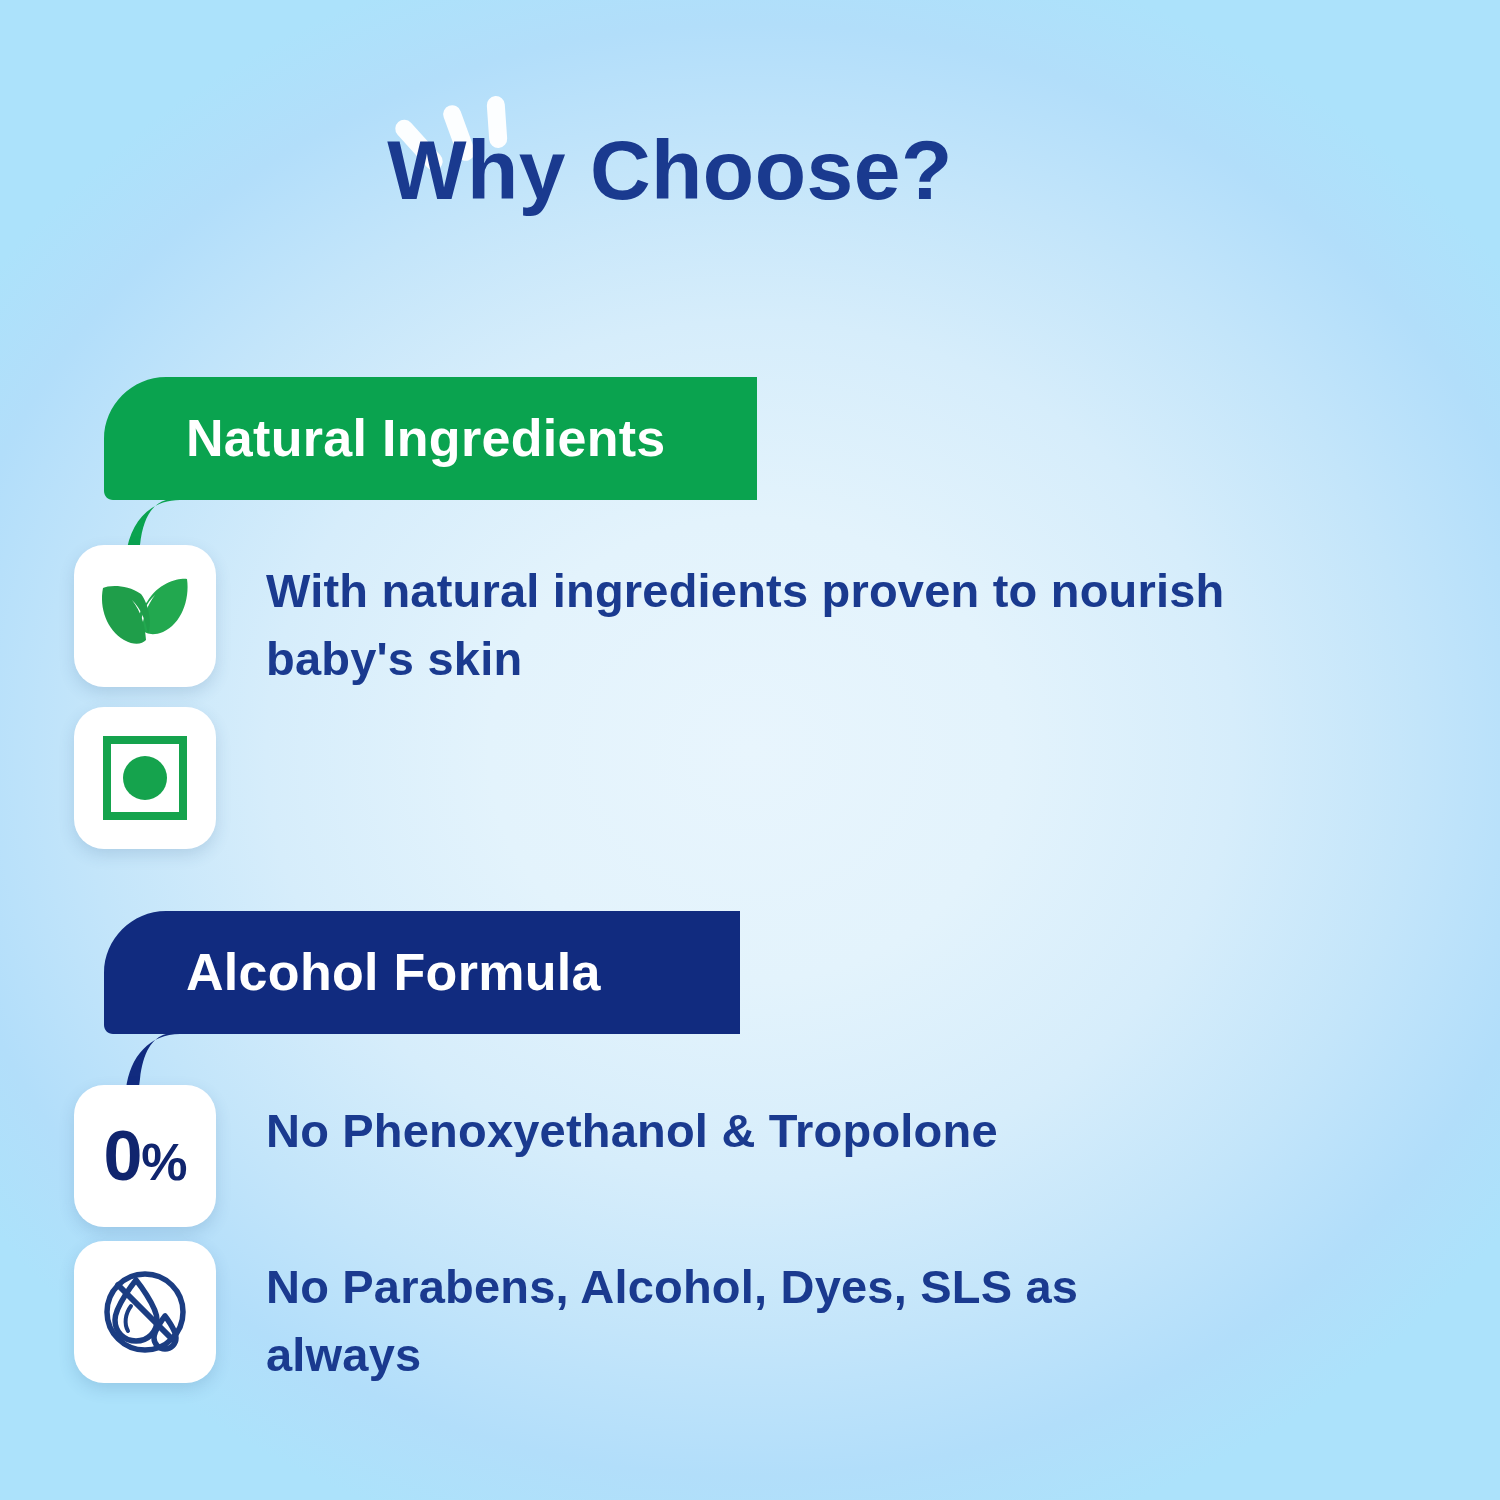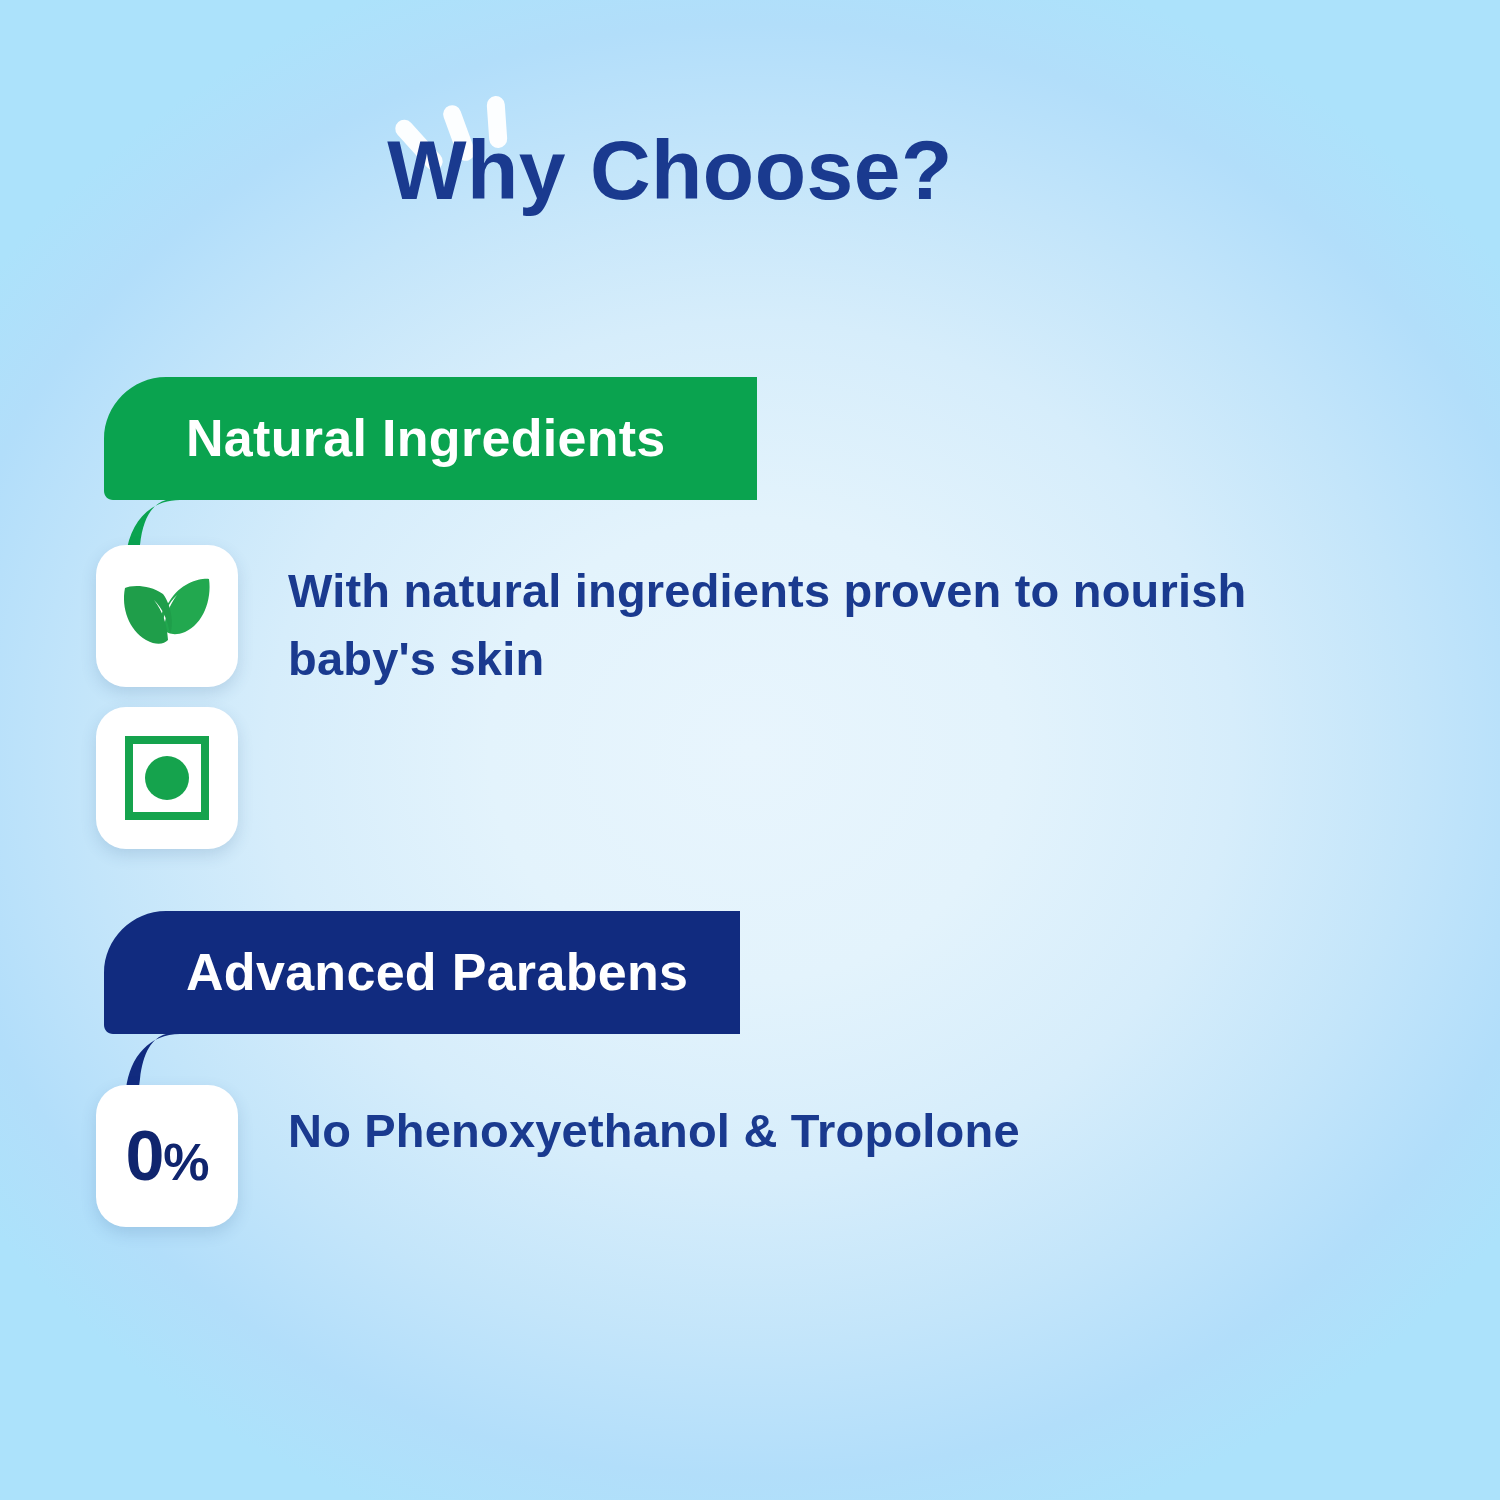--- a/index.html
+++ b/index.html
@@ -103,21 +103,21 @@
     left: 0;
     width: 1500px;
   }
   #features-natural  { top: 545px; }
   #features-advanced { top: 1085px; }
 
   .feature-row {
     position: relative;
     display: flex;
     align-items: flex-start;
-    padding-left: 96px;
+    padding-left: 74px;
     margin-bottom: 14px;
   }
 
   .icon-tile {
     flex: 0 0 auto;
     width: 142px;
     height: 142px;
     background: #ffffff;
     border-radius: 30px;
     box-shadow: 0 6px 16px rgba(40, 80, 130, 0.16);
@@ -208,29 +208,43 @@
         <path d="M 62 0 L 636 0 L 636 123 L 76 123
                  C 46 123 26 145 22 178
                  C 20 196 16 208 10 215
                  C 26 206 34 190 36 168
                  C 39 141 48 127 62 123
                  L 9 123
                  C 4 123 0 119 0 114
                  L 0 62
                  C 0 28 28 0 62 0 Z" fill="#112b7f"></path>
       </svg>
-      <div class="banner-label">Advanced Parabens</div>
+      <div class="banner-label">Alcohol Formula</div>
     </div>
   </div>
 
   <div class="features" id="features-advanced">
 
     <div class="feature-row">
       <div class="icon-tile">
         <span class="pct-text"><span>0</span><span class="pct-sign">%</span></span>
       </div>
       <div class="feature-text">No Phenoxyethanol &amp; Tropolone</div>
     </div>
 
+    <div class="feature-row">
+      <div class="icon-tile">
+        <svg width="100" height="100" viewBox="0 0 100 100">
+          <g fill="none" stroke="#1b3d82" stroke-width="5.5" stroke-linejoin="round" stroke-linecap="round">
+            <circle cx="50" cy="50" r="38"></circle>
+            <path d="M41 18 C41 18 20 44 20 58 C20 70 29 79 41 79 C53 79 62 70 62 58 C62 44 41 18 41 18 Z"></path>
+            <path d="M70 54 C70 54 59 68 59 76 C59 82 64 87 70 87 C76 87 81 82 81 76 C81 68 70 54 70 54 Z"></path>
+            <path d="M36 44 C30 52 29 62 33 69" stroke-width="4"></path>
+            <path d="M23 23 L77 77" stroke-width="6"></path>
+          </g>
+        </svg>
+      </div>
+      <div class="feature-text">No Parabens, Alcohol, Dyes, SLS as always</div>
+    </div>
 
   </div>
 
 </div>
 
 </body></html>

